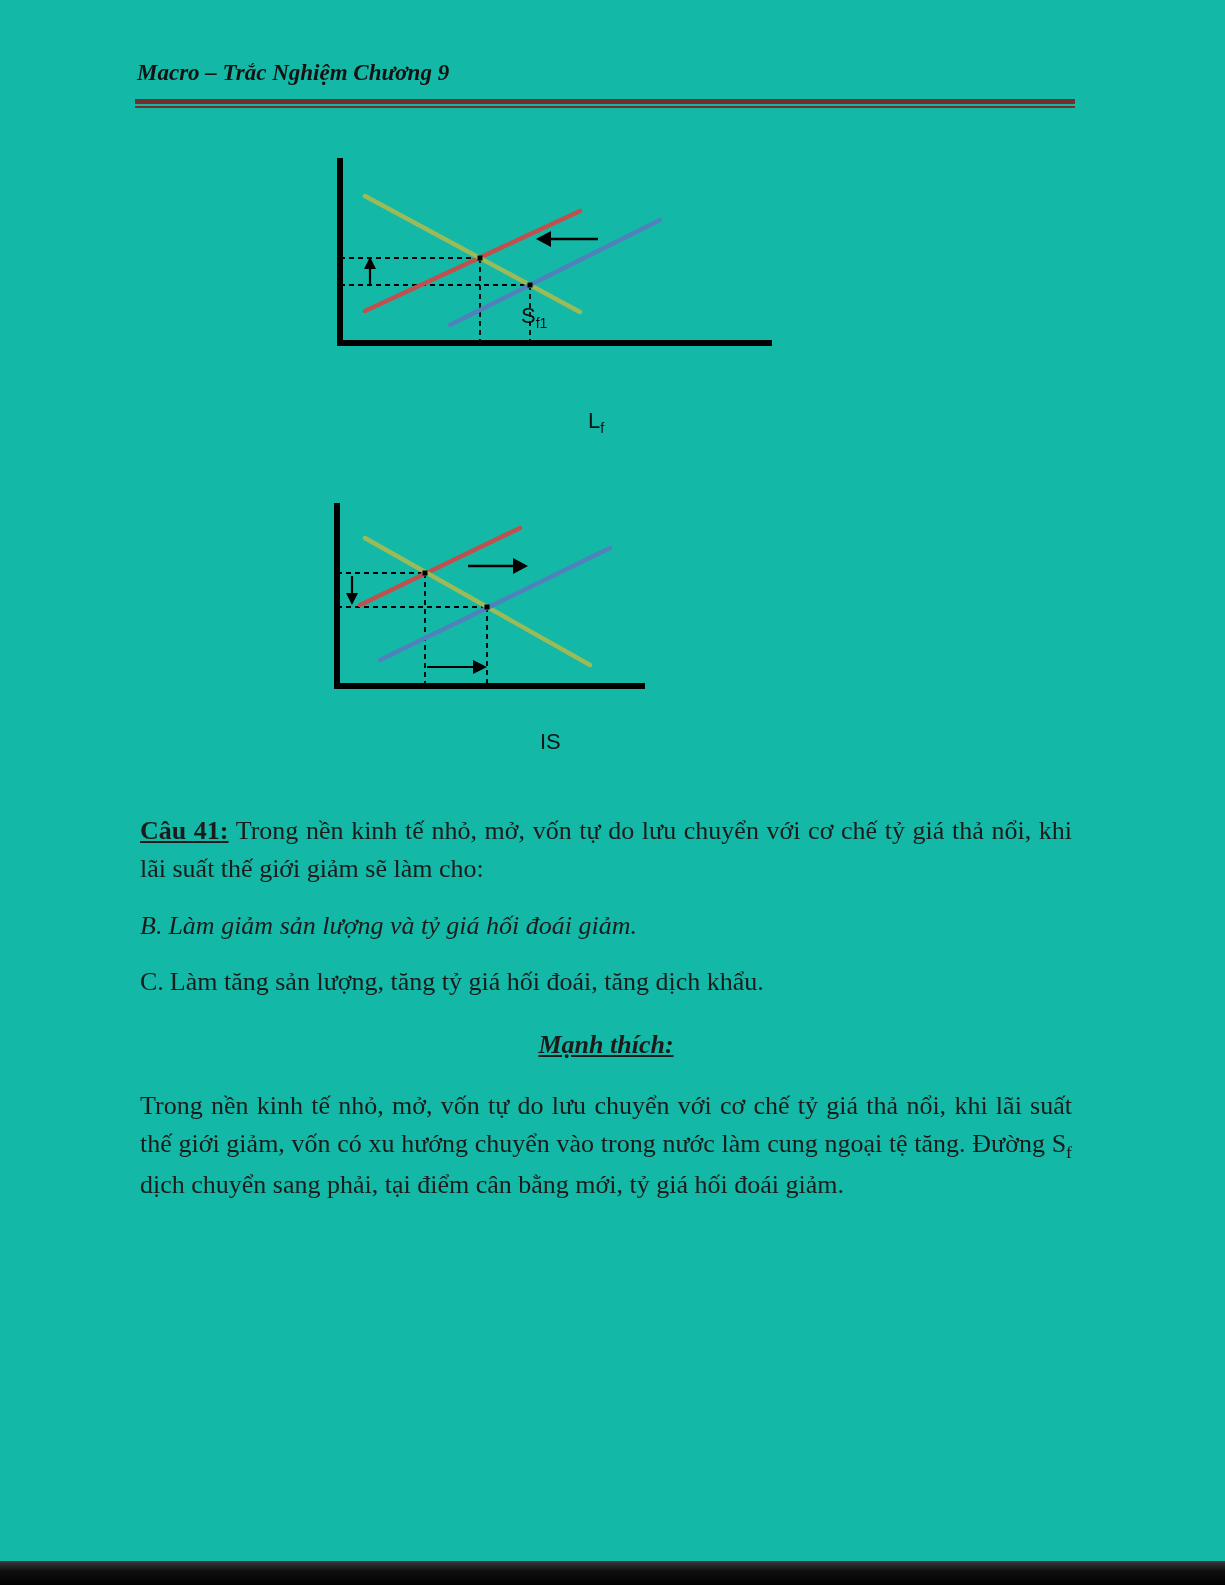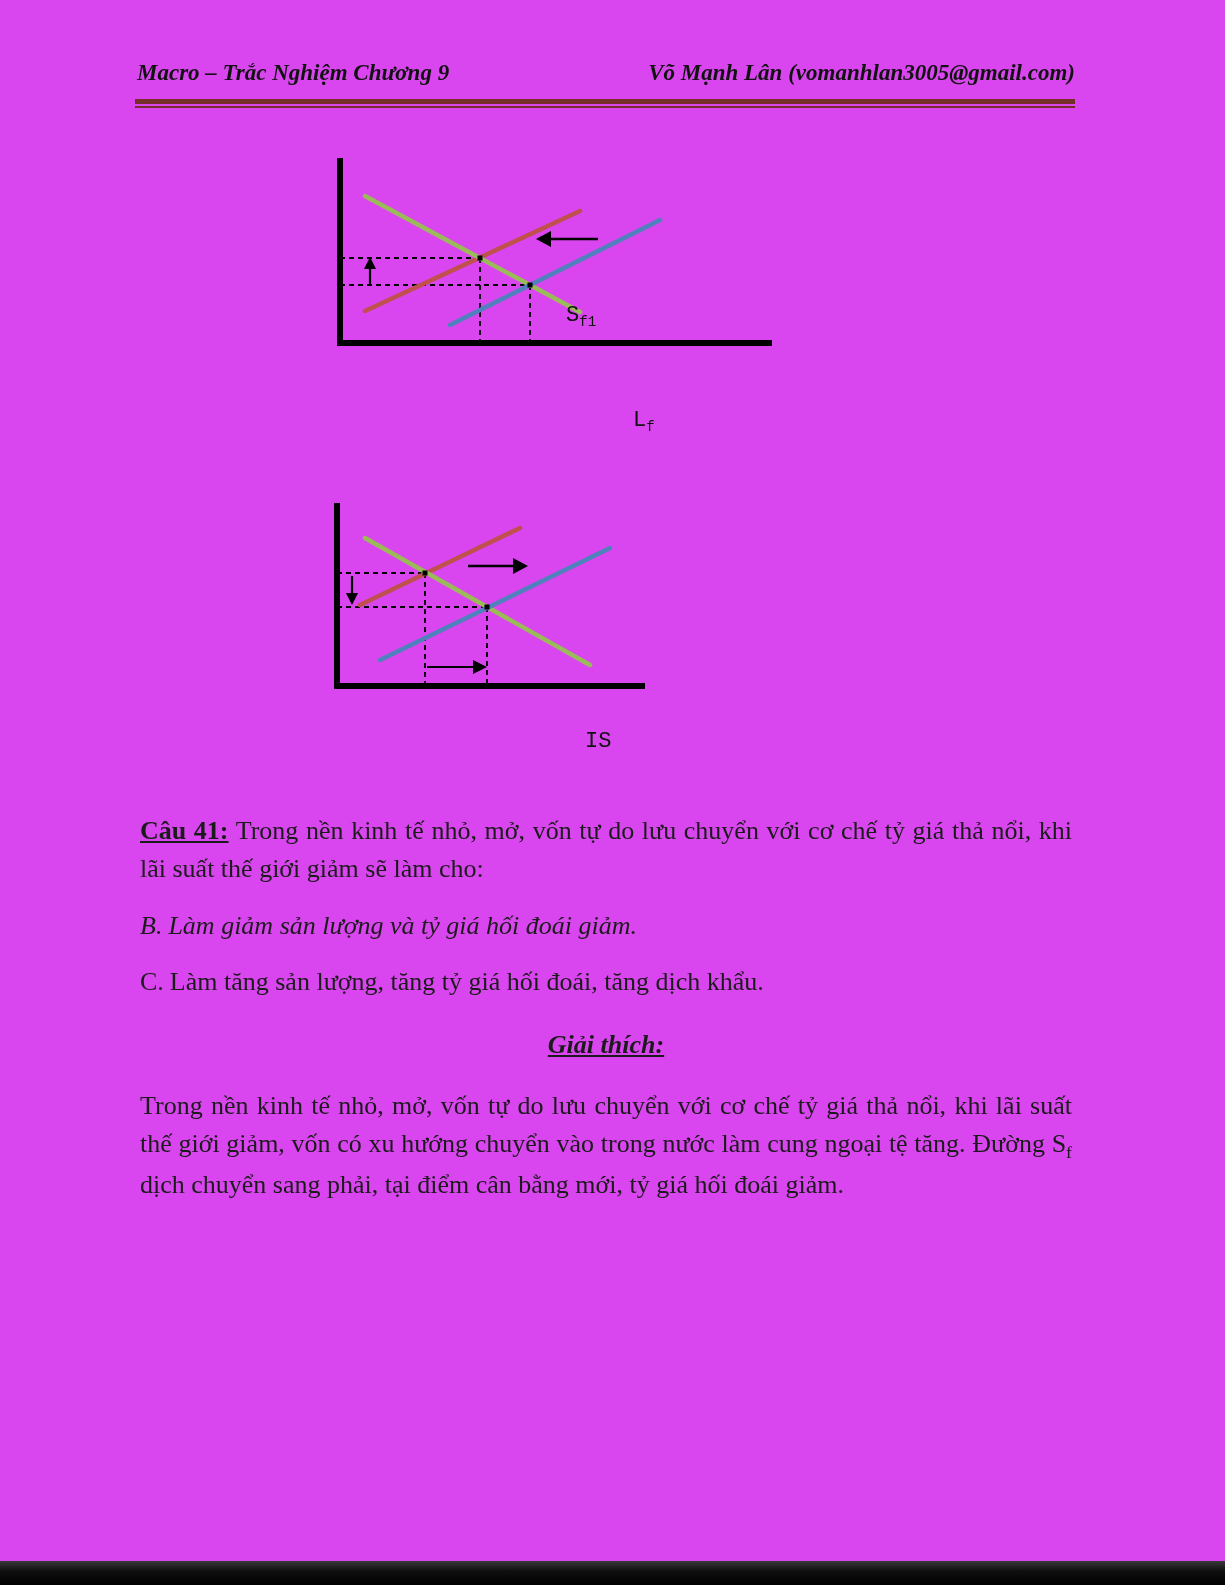--- a/index.html
+++ b/index.html
@@ -1,21 +1,21 @@
 <!DOCTYPE html>
 <html><head>
 <meta charset="utf-8">
 <style>
   * { margin:0; padding:0; box-sizing:border-box; }
   html,body { background:#d9d9d9; }
   .page {
     position:relative;
     width:1225px; height:1585px;
     margin:0 auto;
-    background:#d946ef;
+    background:#14b8a6;
     font-family:"Liberation Serif", serif;
     color:#1b1b1b;
     overflow:hidden;
   }
 
   
   .header {
     position:absolute; left:137px; top:60px; width:938px;
     display:flex; justify-content:space-between; align-items:baseline;
     font-weight:bold; font-style:italic; font-size:23px; color:#121212;
@@ -29,21 +29,21 @@
     border-top:2px solid #762e2c;
   }
 
   
   .diagram-zone { position:absolute; left:0; top:110px; width:1225px; height:700px; }
   .diagram-svg { position:absolute; }
   #diagram1 { left:330px; top:45px; }
   #diagram2 { left:330px; top:390px; }
   .curve-label {
     position:absolute; font-size:22px; color:#111;
-    font-family:Liberation Mono, monospace; white-space:nowrap;margin-left:45px;
+    font-family:Liberation Sans, sans-serif; white-space:nowrap;
   }
   .curve-label sub { font-size:64%; }
   #label-sf1 { left:521px; top:193px; }
   #label-lf  { left:588px; top:298px; }
   #label-is  { left:540px; top:619px; }
 
   
   .content {
     position:absolute; left:140px; top:812px; width:932px;
     font-size:26px; line-height:1.47; color:#1b1b1b;
@@ -66,21 +66,20 @@
     background:linear-gradient(#3a3a3a, #101010 40%, #000);
   }
 </style>
 </head>
 <body>
 
 <div class="page">
 
   <div class="header">
     <span>Macro – Trắc Nghiệm Chương 9</span>
-    <span>Võ Mạnh Lân (vomanhlan3005@gmail.com)</span>
   </div>
   <div class="header-rule"></div>
 
   <div class="diagram-zone">
 
     <svg id="diagram1" class="diagram-svg" width="450" height="205">
 
       <line x1="10" y1="103" x2="150" y2="103" stroke="#000" stroke-width="1.8" stroke-dasharray="5 4"></line>
       <line x1="150" y1="103" x2="150" y2="188" stroke="#000" stroke-width="1.8" stroke-dasharray="5 4"></line>
       <line x1="10" y1="130" x2="200" y2="130" stroke="#000" stroke-width="1.8" stroke-dasharray="5 4"></line>
@@ -142,21 +141,21 @@
       <span>Trong nền kinh tế nhỏ, mở, vốn tự do lưu chuyển với cơ chế tỷ giá thả nổi, khi lãi suất thế giới giảm sẽ làm cho:</span>
     </p>
 
     <p class="option correct">
       <span class="opt-label">B.</span><span>Làm giảm sản lượng và tỷ giá hối đoái giảm.</span>
     </p>
     <p class="option">
       <span class="opt-label">C.</span><span>Làm tăng sản lượng, tăng tỷ giá hối đoái, tăng dịch khẩu.</span>
     </p>
 
-    <p class="explain-head">Giải thích:</p>
+    <p class="explain-head">Mạnh thích:</p>
 
     <p class="explain-body">
       <span>Trong nền kinh tế nhỏ, mở, vốn tự do lưu chuyển với cơ chế tỷ giá thả nổi, khi lãi suất thế giới giảm, vốn có xu hướng chuyển vào trong nước làm cung ngoại tệ tăng. Đường S</span><sub>f</sub><span> dịch chuyển sang phải, tại điểm cân bằng mới, tỷ giá hối đoái giảm.</span>
     </p>
 
   </div>
 
   <div class="bottom-bar"></div>
 
 </div>

